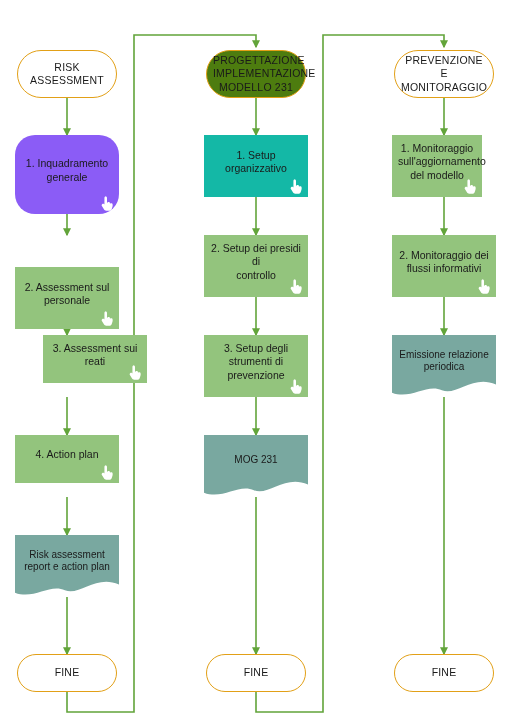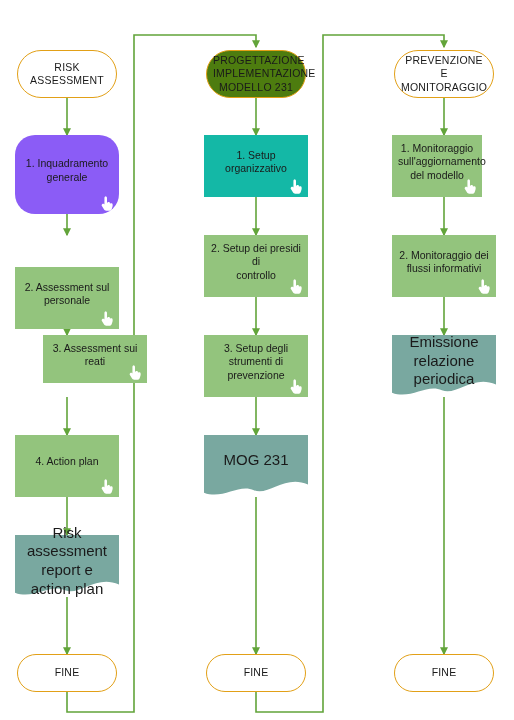--- a/index.html
+++ b/index.html
@@ -58,21 +58,21 @@
     border: none;
     font-size: 10.5px;
     z-index: 3;
   }
   .process .label {
     padding-bottom: 8px;
   }
   
   .document {
     background: transparent;
-    font-size: 15px;
+    font-size: 10px;
     z-index: 3;
   }
   .document .doc-shape {
     position: absolute;
     left: 0;
     top: 0;
     width: 100%;
     height: 100%;
     z-index: 0;
   }
@@ -141,21 +141,21 @@
           <path fill="#ffffff" d="M10.2 2.2c1.5 0 2.6 1.2 2.6 2.7v8.2l1.2-1.1c.9-.8 2.2-.8 3 .1.5.5.7 1.1.7 1.7l2-0.2c1.1-.1 2.1.6 2.3 1.7l.1.7c.2 1.2.1 2.4-.3 3.5l-1.3 3.8c-.5 1.5-1.9 2.5-3.5 2.5h-5.6c-1.4 0-2.7-.7-3.4-1.9l-3.6-5.8c-.7-1.1-.4-2.6.7-3.3.9-.6 2-.5 2.8.2l.7.6V4.9c0-1.5 1.1-2.7 2.6-2.7z"></path>
         </svg>
       </div>
       <div class="node process" style="left: 15px; top: 335px; width: 104px; height: 48px; background: rgb(147, 196, 125); margin-left: 28px;">
         <span class="label">3. Assessment sui
 reati</span>
         <svg class="hand-icon" viewBox="0 0 24 28" xmlns="http://www.w3.org/2000/svg">
           <path fill="#ffffff" d="M10.2 2.2c1.5 0 2.6 1.2 2.6 2.7v8.2l1.2-1.1c.9-.8 2.2-.8 3 .1.5.5.7 1.1.7 1.7l2-0.2c1.1-.1 2.1.6 2.3 1.7l.1.7c.2 1.2.1 2.4-.3 3.5l-1.3 3.8c-.5 1.5-1.9 2.5-3.5 2.5h-5.6c-1.4 0-2.7-.7-3.4-1.9l-3.6-5.8c-.7-1.1-.4-2.6.7-3.3.9-.6 2-.5 2.8.2l.7.6V4.9c0-1.5 1.1-2.7 2.6-2.7z"></path>
         </svg>
       </div>
-      <div class="node process" style="left: 15px; top: 435px; width: 104px; height: 62px; background: rgb(147, 196, 125);">
+      <div class="node process" style="left: 15px; top: 435px; width: 104px; height: 48px; background: rgb(147, 196, 125);">
         <span class="label">4. Action plan</span>
         <svg class="hand-icon" viewBox="0 0 24 28" xmlns="http://www.w3.org/2000/svg">
           <path fill="#ffffff" d="M10.2 2.2c1.5 0 2.6 1.2 2.6 2.7v8.2l1.2-1.1c.9-.8 2.2-.8 3 .1.5.5.7 1.1.7 1.7l2-0.2c1.1-.1 2.1.6 2.3 1.7l.1.7c.2 1.2.1 2.4-.3 3.5l-1.3 3.8c-.5 1.5-1.9 2.5-3.5 2.5h-5.6c-1.4 0-2.7-.7-3.4-1.9l-3.6-5.8c-.7-1.1-.4-2.6.7-3.3.9-.6 2-.5 2.8.2l.7.6V4.9c0-1.5 1.1-2.7 2.6-2.7z"></path>
         </svg>
       </div>
       <div class="node document" style="left: 15px; top: 535px; width: 104px; height: 62px;">
         <svg class="doc-shape" viewBox="0 0 104 62" preserveAspectRatio="none">
           <path d="M0,0 L104,0 L104,49.6 C81.12,39.06 64.48,61.38 49.92,55.18 C34.32,48.36 18.72,65.1 0,57.66 Z" fill="#79a8a0"></path>
         </svg>
         <span class="label" style="margin-bottom: 9.92px;">Risk assessment

